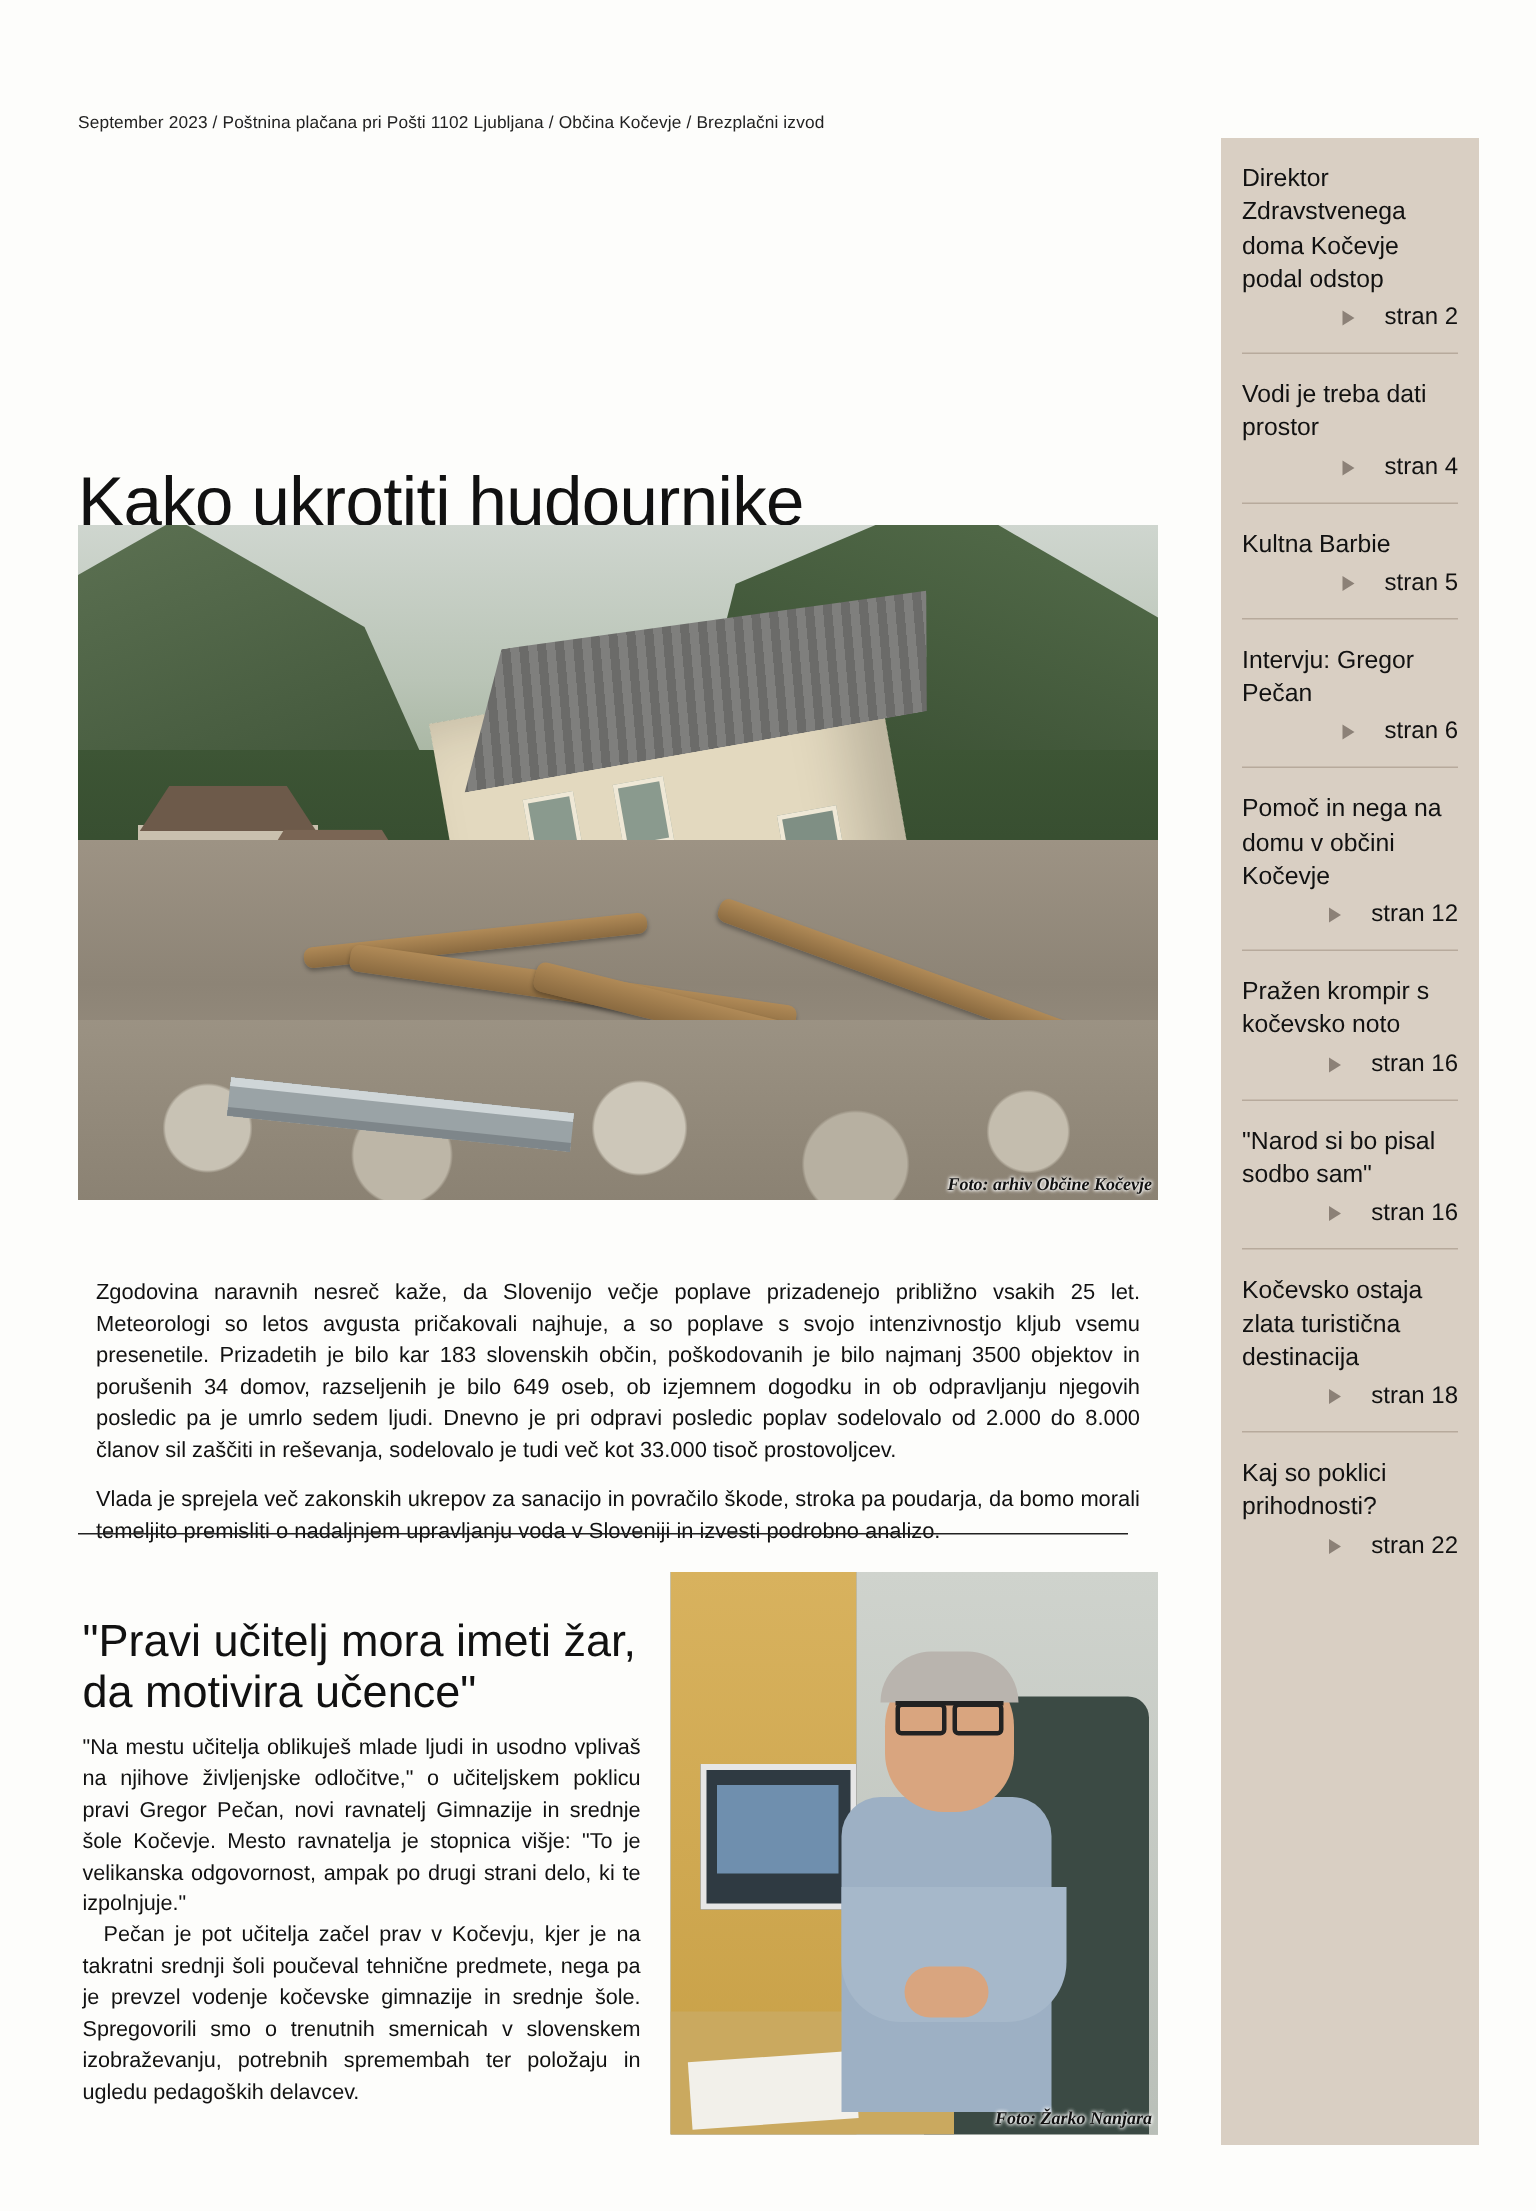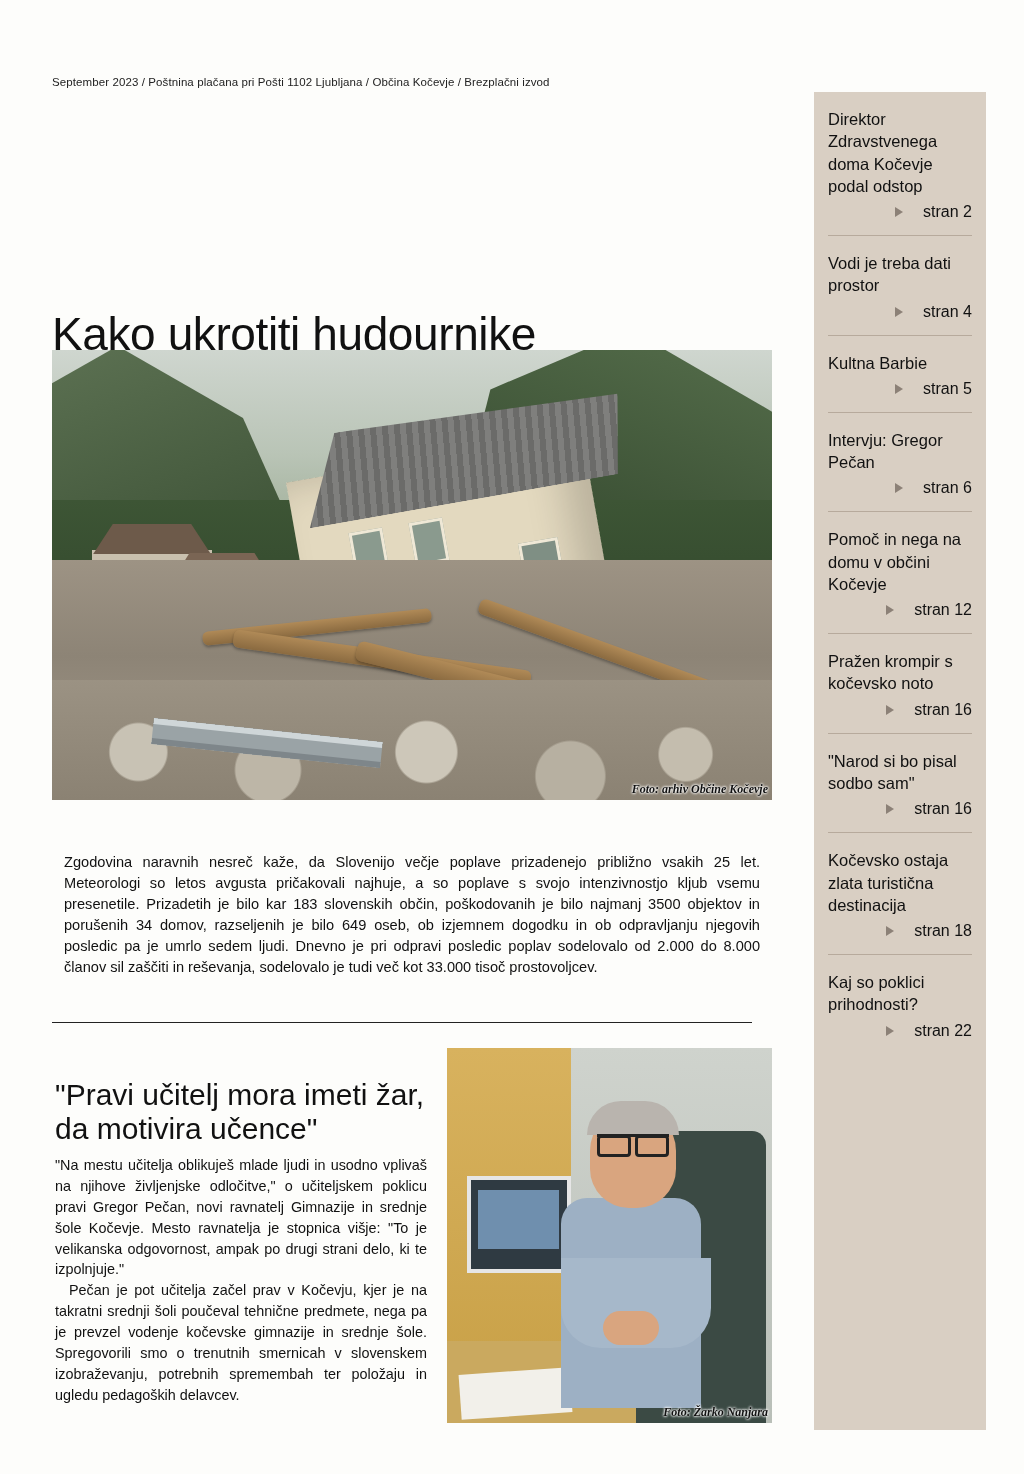--- a/index.html
+++ b/index.html
@@ -290,20 +290,21 @@
     <div class="log lg1"></div>
     <div class="log lg4"></div>
     <div class="log lg2"></div>
     <div class="rubble2"></div>
     <div class="guard"></div>
     <span class="photo-credit">Foto: arhiv Občine Kočevje</span>
   </div>
 
   <div class="lead-text">
     <p>Zgodovina naravnih nesreč kaže, da Slovenijo večje poplave prizadenejo približno vsakih 25 let. Meteorologi so letos avgusta pričakovali najhuje, a so poplave s svojo intenzivnostjo kljub vsemu presenetile. Prizadetih je bilo kar 183 slovenskih občin, poškodovanih je bilo najmanj 3500 objektov in porušenih 34 domov, razseljenih je bilo 649 oseb, ob izjemnem dogodku in ob odpravljanju njegovih posledic pa je umrlo sedem ljudi. Dnevno je pri odpravi posledic poplav sodelovalo od 2.000 do 8.000 članov sil zaščiti in reševanja, sodelovalo je tudi več kot 33.000 tisoč prostovoljcev.</p>
+    <p>Vlada je sprejela več zakonskih ukrepov za sanacijo in povračilo škode, stroka pa poudarja, da bomo morali temeljito premisliti o nadaljnjem upravljanju voda v Sloveniji in izvesti podrobno analizo.</p>
   </div>
 
   <div class="divider"></div>
 
   <h3 class="second-headline">"Pravi učitelj mora imeti žar, da motivira učence"</h3>
 
   <div class="second-body">
     <p>"Na mestu učitelja oblikuješ mlade ljudi in usodno vplivaš na njihove življenjske odločitve," o učiteljskem poklicu pravi Gregor Pečan, novi ravnatelj Gimnazije in srednje šole Kočevje. Mesto ravnatelja je stopnica višje: "To je velikanska odgovornost, ampak po drugi strani delo, ki te izpolnjuje."</p>
     <p>Pečan je pot učitelja začel prav v Kočevju, kjer je na takratni srednji šoli poučeval tehnične predmete, nega pa je prevzel vodenje kočevske gimnazije in srednje šole. Spregovorili smo o trenutnih smernicah v slovenskem izobraževanju, potrebnih spremembah ter položaju in ugledu pedagoških delavcev.</p>
   </div>

